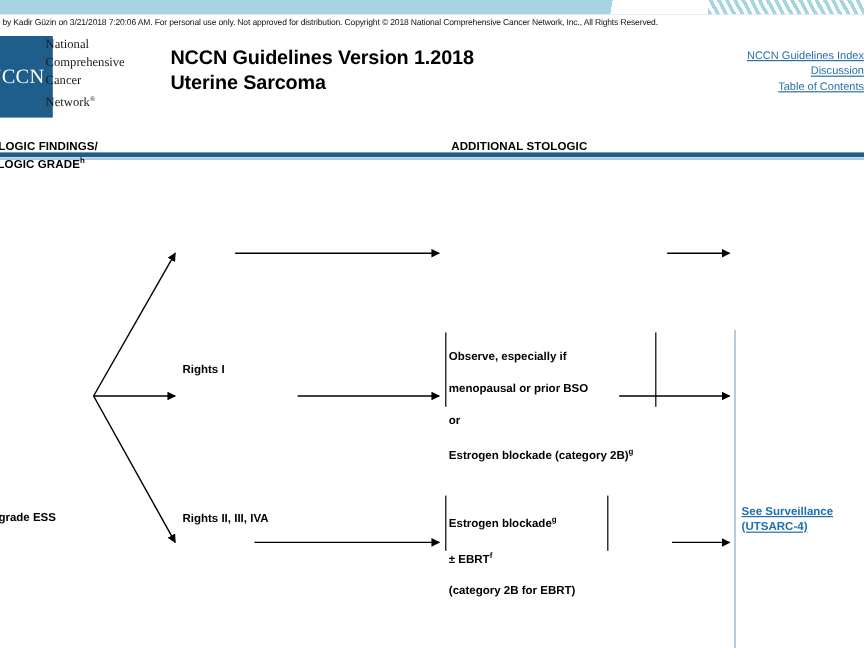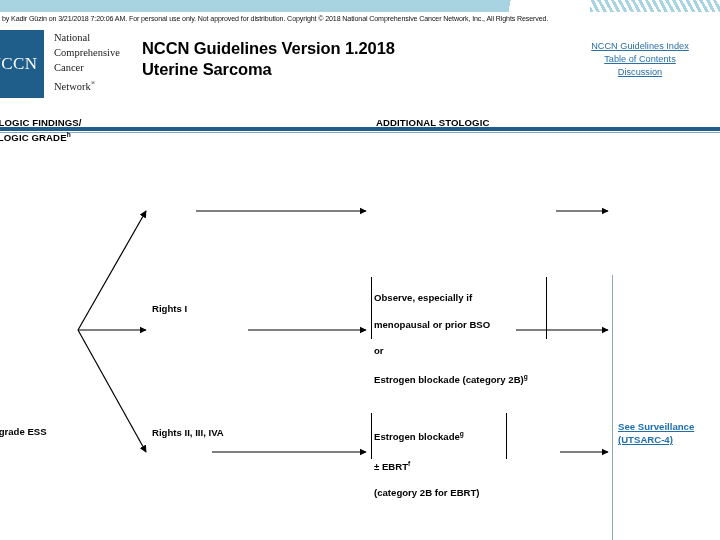--- a/index.html
+++ b/index.html
@@ -83,21 +83,21 @@
     display: flex;
     align-items: center;
     justify-content: center;
     color: #ffffff;
     font-family: "Liberation Serif", serif;
     font-size: 17px;
     letter-spacing: 0.3px;
   }
   #nccn-wordmark {
     position: absolute;
-    left: 72px; top: 0px;
+    left: 56px; top: 0px;
     width: 90px;
     font-family: "Liberation Serif", serif;
     font-size: 10.5px;
     line-height: 15.2px;
     color: #1a1a1a;
   }
   #nccn-wordmark sup {
     font-size: 6px;
     vertical-align: super;
   }
@@ -109,21 +109,21 @@
     font-weight: bold;
     line-height: 21px;
     color: #000000;
     letter-spacing: -0.1px;
   }
 
   #header-links {
     position: absolute;
     right: 0px; top: 12px;
     width: 160px;
-    text-align: center;
+    text-align: right;
     font-size: 9.2px;
     line-height: 13.2px;
     color: #2a6fa8;
   }
   #header-links a,
   #header-links .link {
     color: #2a6fa8;
     text-decoration: underline;
     display: block;
     cursor: pointer;
@@ -278,22 +278,22 @@
     </div>
   </div>
 
   <div id="guideline-title">
     <div>NCCN Guidelines Version 1.2018</div>
     <div>Uterine Sarcoma</div>
   </div>
 
   <div id="header-links">
     <span class="link">NCCN Guidelines Index</span>
+    <span class="link">Discussion</span>
     <span class="link">Table of Contents</span>
-    <span class="link">Discussion</span>
   </div>
 
   <div id="header-rule"></div>
   <div id="header-rule-2"></div>
 </div>
 
 <div class="col-heading" id="col-heading-pathologic">
   <div>THOLOGIC FINDINGS/</div>
   <div><span>STOLOGIC GRADE</span><sup>h</sup></div>
 </div>

